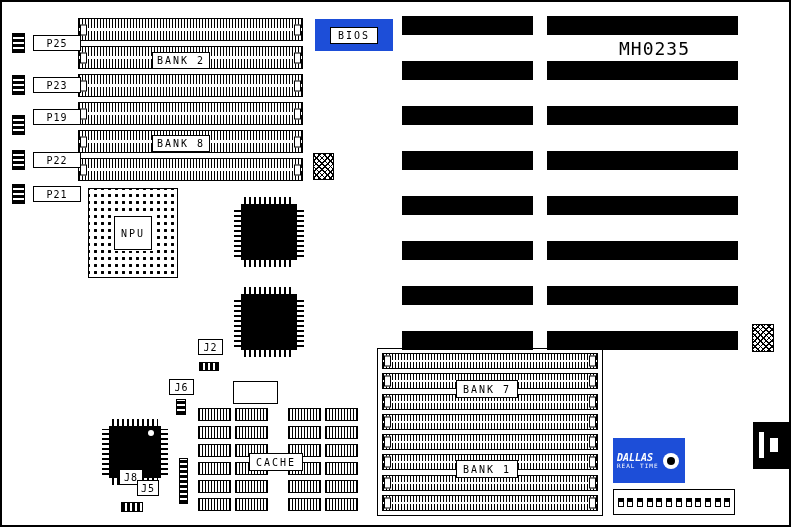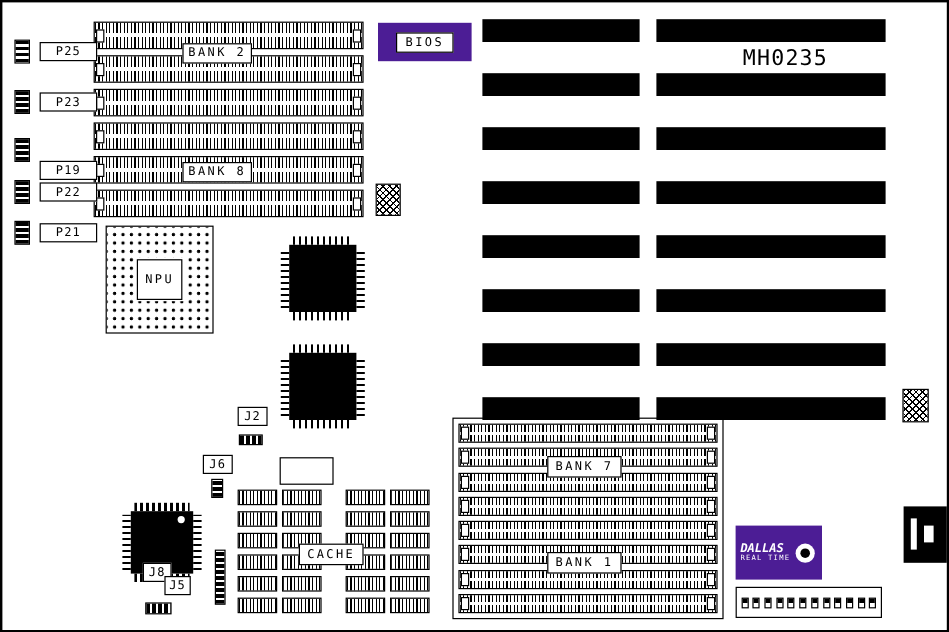--- a/index.html
+++ b/index.html
@@ -5,21 +5,21 @@
   *{box-sizing:border-box;margin:0;padding:0}
   html,body{background:#fff}
   #board{position:relative;width:791px;height:527px;background:#fff;border:2px solid #000;
          font-family:"DejaVu Sans Mono",monospace;color:#000;overflow:hidden}
 
   .tag{position:absolute;display:flex;align-items:center;justify-content:center;
        background:#fff;border:1px solid #000;font-size:10px;letter-spacing:2px;
        white-space:nowrap;z-index:6}
   .tag.in{position:static;z-index:2}
 
-  .chip{position:absolute;background:#4c1d95;display:flex;align-items:center;justify-content:center}
+  .chip{position:absolute;background:#1d4ed8;display:flex;align-items:center;justify-content:center}
 
   
   .simm-col{position:absolute;display:flex;flex-direction:column}
   #top-simm{left:76px;top:16px;width:225px;height:163px;justify-content:space-between}
   #bottom-simm{left:375px;top:346px;width:226px;height:168px;border:1px solid #000;justify-content:space-evenly}
   .simm-row{position:relative;border:1px solid #000;
     background-image:
       linear-gradient(to bottom, rgba(0,0,0,0) 0 42%, #fff 42% 58%, rgba(0,0,0,0) 58% 100%),
       repeating-linear-gradient(90deg,#000 0 1px,#fff 1px 3px)}
   #top-simm .simm-row{height:23px}
@@ -101,21 +101,21 @@
 </head>
 <body>
 
 <div id="board">
 
   <div class="pconn" style="top:31px"></div>
   <div class="tag ptag" style="top:33px">P25</div>
   <div class="pconn" style="top:73px"></div>
   <div class="tag ptag" style="top:75px">P23</div>
   <div class="pconn" style="top:113px"></div>
-  <div class="tag ptag" style="top:132px">P19</div>
+  <div class="tag ptag" style="top:107px">P19</div>
   <div class="pconn" style="top:148px"></div>
   <div class="tag ptag" style="top:150px">P22</div>
   <div class="pconn" style="top:182px"></div>
   <div class="tag ptag" style="top:184px">P21</div>
 
   <div id="top-simm" class="simm-col">
       <div class="simm-row">
         <span class="cap l"></span>
         <span class="cap r"></span>
       </div>
@@ -133,21 +133,21 @@
       </div>
       <div class="simm-row">
         <span class="cap l"></span>
         <span class="cap r"></span>
       </div>
       <div class="simm-row">
         <span class="cap l"></span>
         <span class="cap r"></span>
       </div>
     </div>
-  <div class="tag" style="left:150px;top:34px;width:58px;height:17px">BANK 2</div>
+  <div class="tag" style="left:150px;top:50px;width:58px;height:17px">BANK 2</div>
   <div class="tag" style="left:150px;top:133px;width:58px;height:17px">BANK 8</div>
 
   <div class="chip" style="left:313px;top:17px;width:78px;height:32px">
     <div class="tag in" style="width:48px;height:17px">BIOS</div>
   </div>
 
   <div class="model-label">MH0235</div>
 
   <div id="isa-slots">
       <div class="isa-bar" style="left: 400px; top: 14px; width: 131px;"></div>

